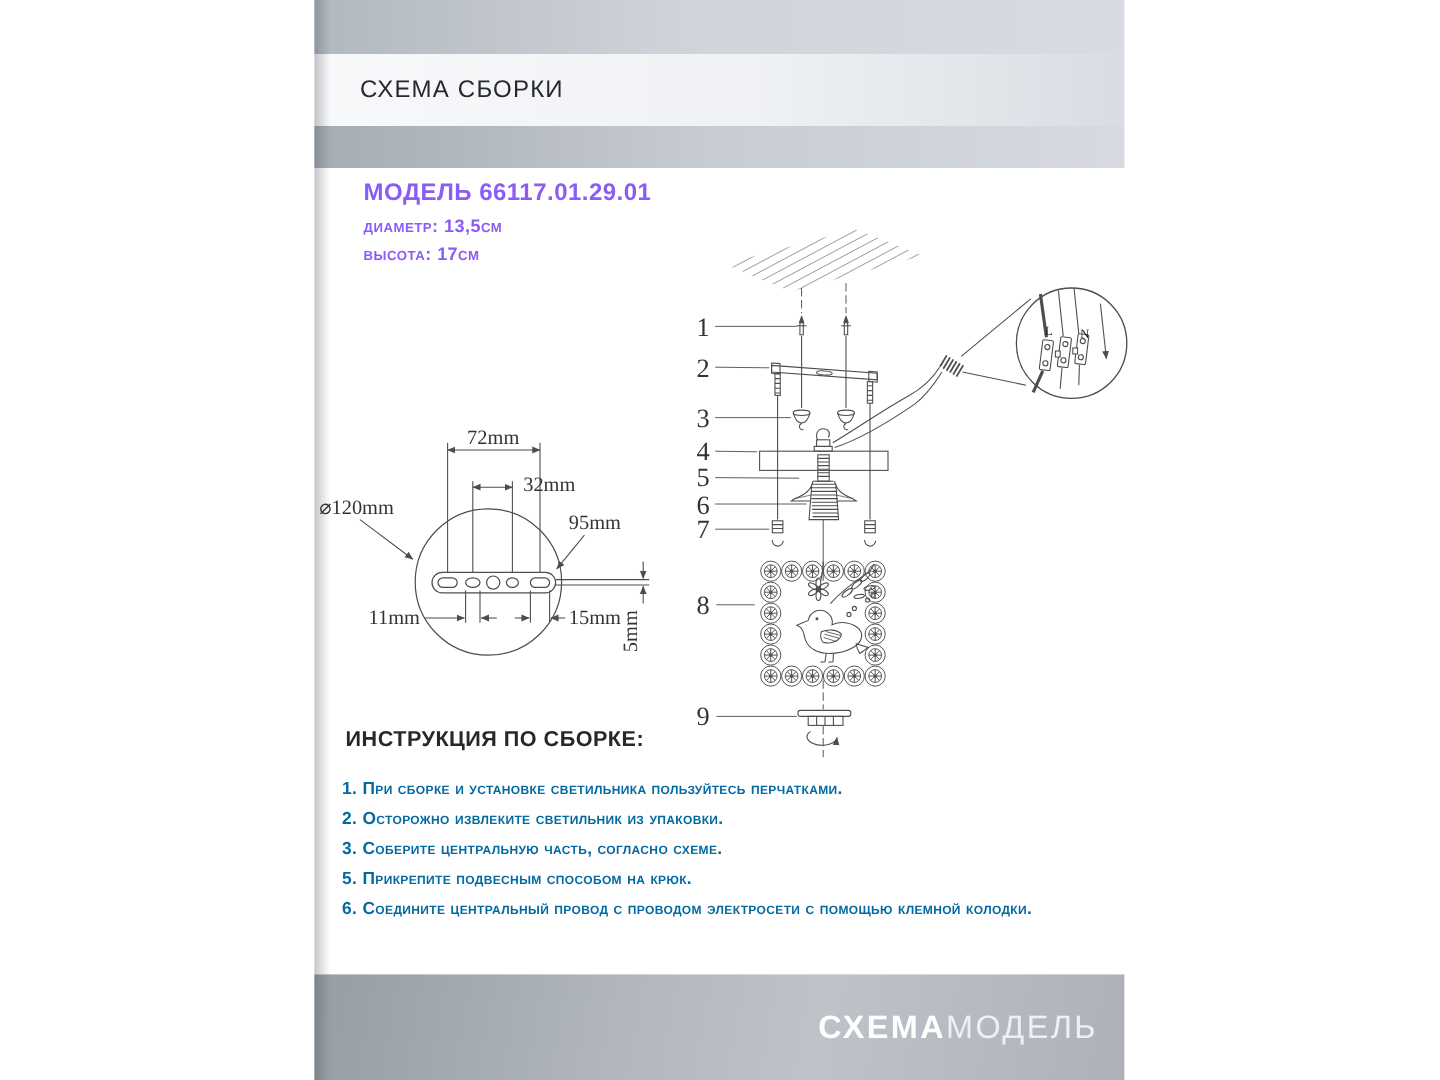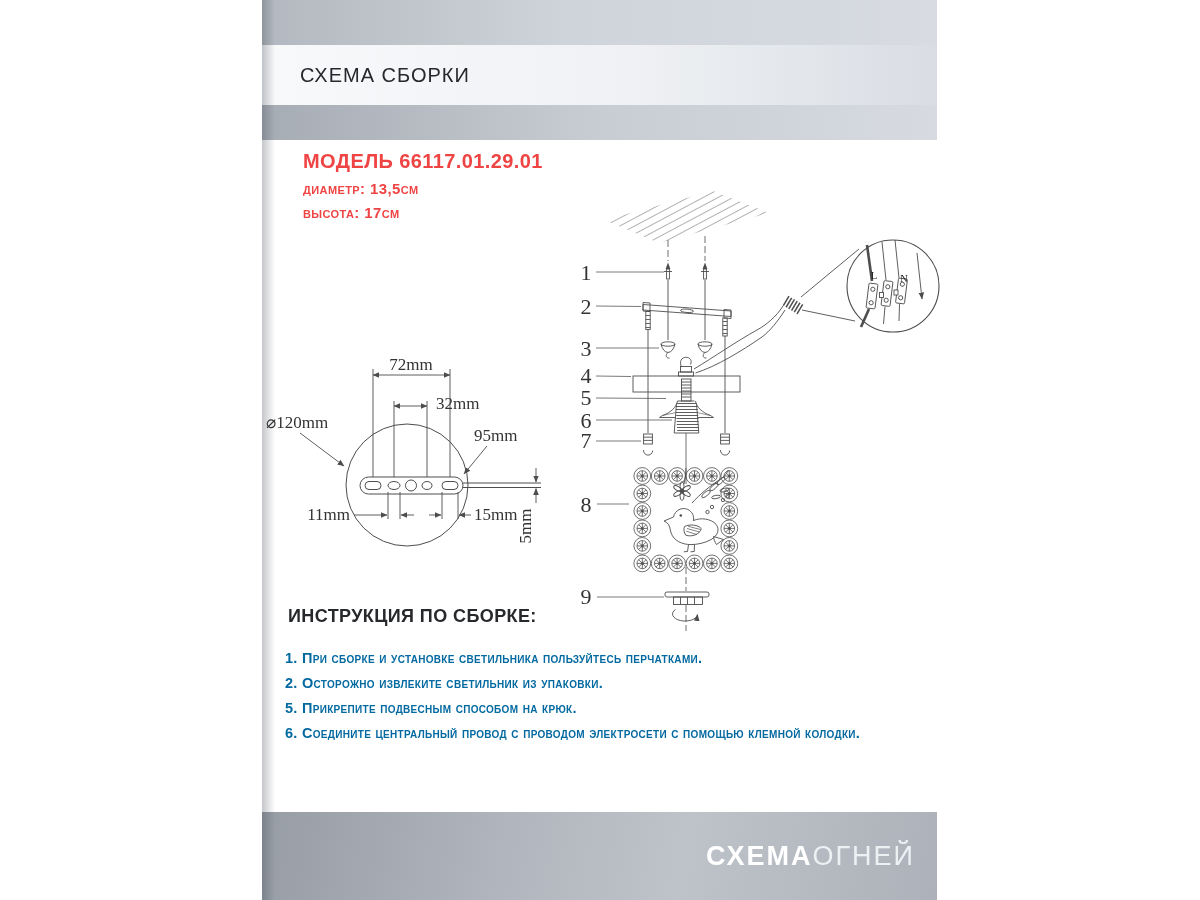--- a/index.html
+++ b/index.html
@@ -11,21 +11,21 @@
   .band1 { position:absolute; left:0; top:0; width:100%; height:45px;
     background:linear-gradient(to right,#b2b8bf,#cfd4da 45%,#d8dce2); }
   .title-band { position:absolute; left:0; top:45px; width:100%; height:60px;
     background:linear-gradient(to right,#f8f9fb,#eff1f4 55%,#d9dde3);
     display:flex; align-items:center; padding-left:38px; box-sizing:border-box; }
   .title { font-size:20px; font-weight:400; letter-spacing:1px; color:#26282b; }
   .band2 { position:absolute; left:0; top:105px; width:100%; height:35px;
     background:linear-gradient(to right,#a6acb4,#c8cdd3 50%,#d7dbe1); }
   .edge-shade { position:absolute; left:0; top:0; width:13px; height:100%; z-index:6;
     background:linear-gradient(to right, rgba(60,68,78,.30), rgba(60,68,78,0)); }
-  .model { position:absolute; left:41px; top:150px; color:#ef4444; }
+  .model { position:absolute; left:41px; top:150px; color:#8b5cf6; }
   .model-name { font-size:20px; font-weight:700; letter-spacing:.4px; }
   .model-line { font-size:15px; font-weight:700; font-variant:small-caps;
     letter-spacing:.4px; margin-top:7px; }
   .instructions-heading { position:absolute; left:26px; top:606px; font-size:18px;
     font-weight:700; letter-spacing:.4px; color:#26282b; }
   .steps { position:absolute; left:23px; top:648px; width:652px; color:#0369a1; }
   .step { font-size:14.5px; font-weight:700; font-variant:small-caps; letter-spacing:.3px;
     line-height:20px; margin-bottom:5px; padding-left:17px; text-indent:-17px; }
   .footer { position:absolute; left:0; top:812px; width:100%; height:88px;
     background:linear-gradient(100deg,#979da5,#b2b7bf 38%,#bec3ca 62%,#adb2ba);
@@ -53,27 +53,28 @@
   <div class="model">
     <div class="model-name">МОДЕЛЬ 66117.01.29.01</div>
     <div class="model-line">диаметр: 13,5см</div>
     <div class="model-line">высота: 17см</div>
   </div>
 
   <div class="instructions-heading">ИНСТРУКЦИЯ ПО СБОРКЕ:</div>
   <div class="steps">
     <div class="step">1. При сборке и установке светильника пользуйтесь перчатками.</div>
     <div class="step">2. Осторожно извлеките светильник из упаковки.</div>
+    <div class="step">3. Соберите центральную часть, согласно схеме.</div>
     <div class="step">5. Прикрепите подвесным способом  на крюк.</div>
     <div class="step">6. Соедините центральный провод с проводом электросети с помощью клемной колодки.</div>
   </div>
 
   <div class="footer">
     <span class="brand">
-      <span class="brand-bold">СХЕМА</span><span class="brand-light">ОГНЕЙ</span>
+      <span class="brand-bold">СХЕМА</span><span class="brand-light">МОДЕЛЬ</span>
     </span>
   </div>
 
   <div class="edge-shade"></div>
 </div>
 
 <svg class="layer" viewBox="0 0 1200 900">
   <defs>
     <marker id="arr" viewBox="0 0 10 10" refX="8" refY="5" markerWidth="9" markerHeight="9" orient="auto-start-reverse">
       <path d="M0,1.5 L8.5,5 L0,8.5 Z" fill="#4d4d4d"></path>

